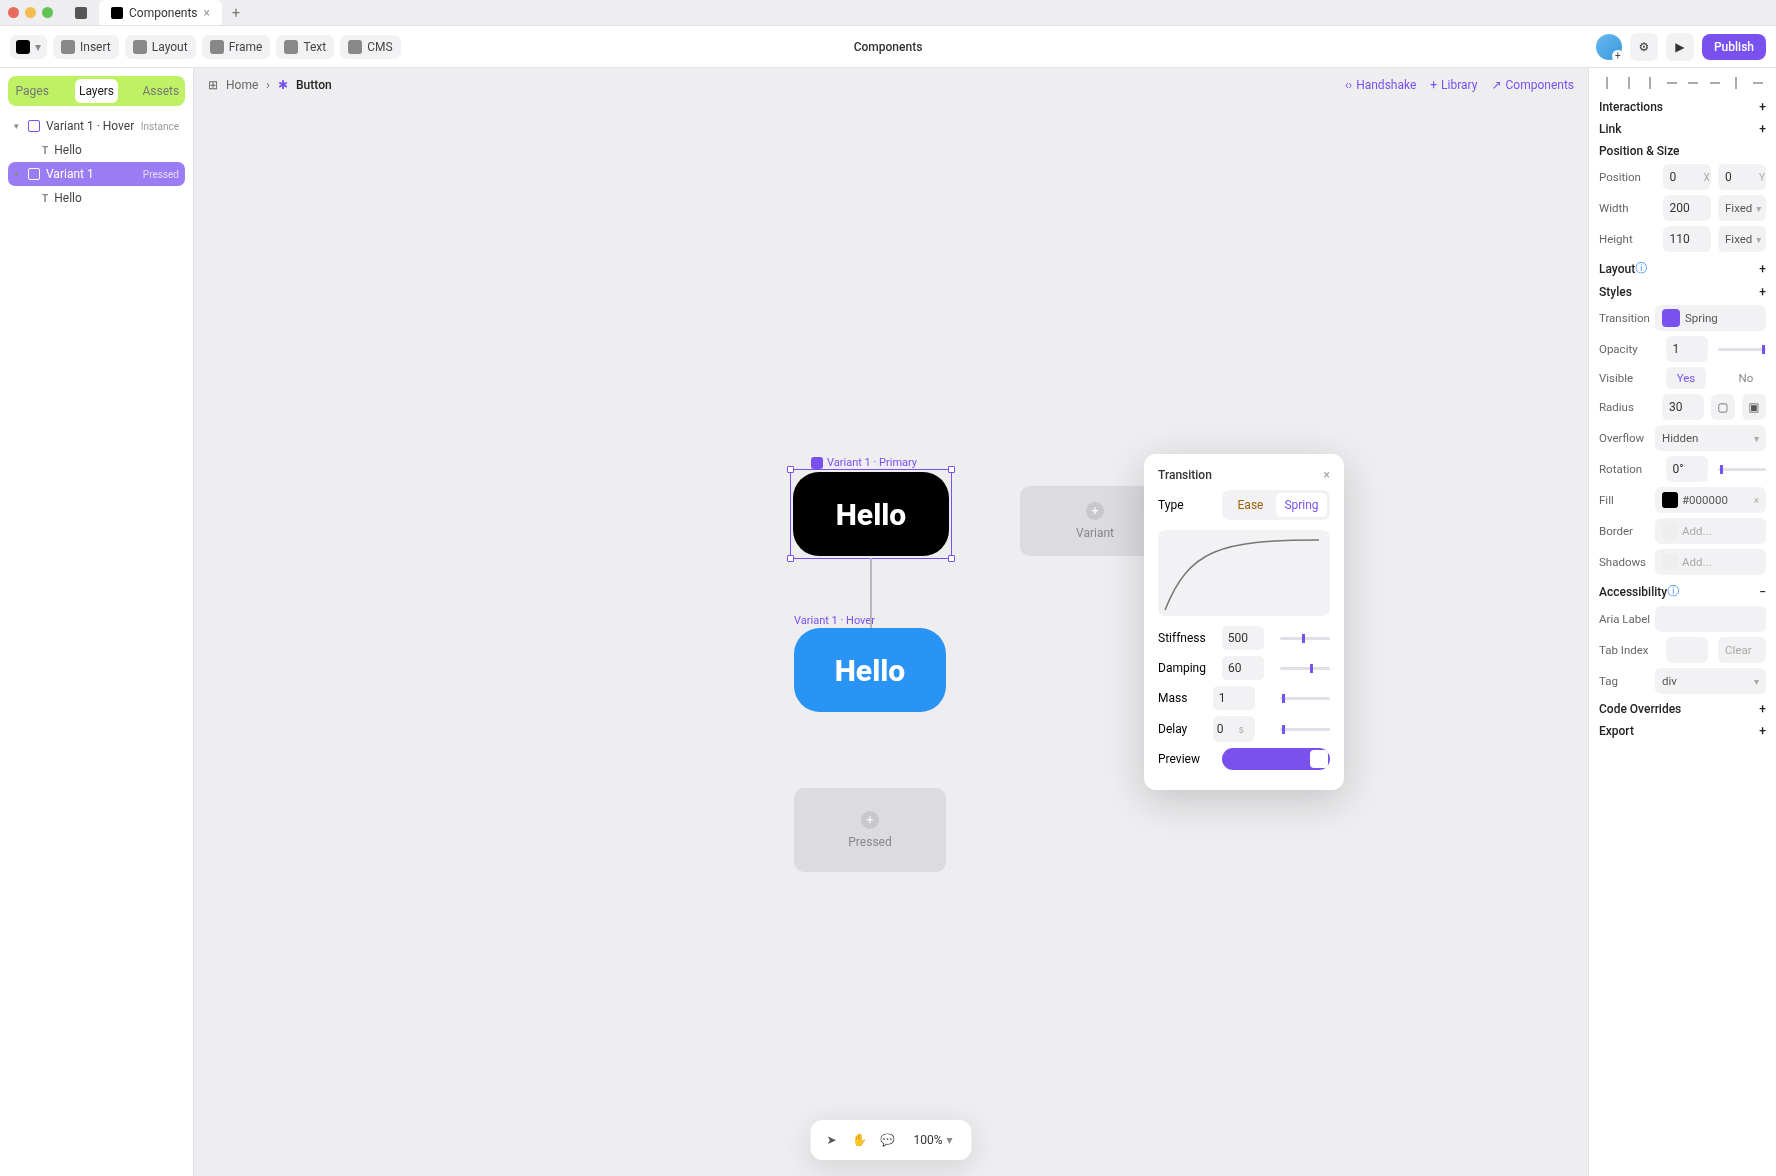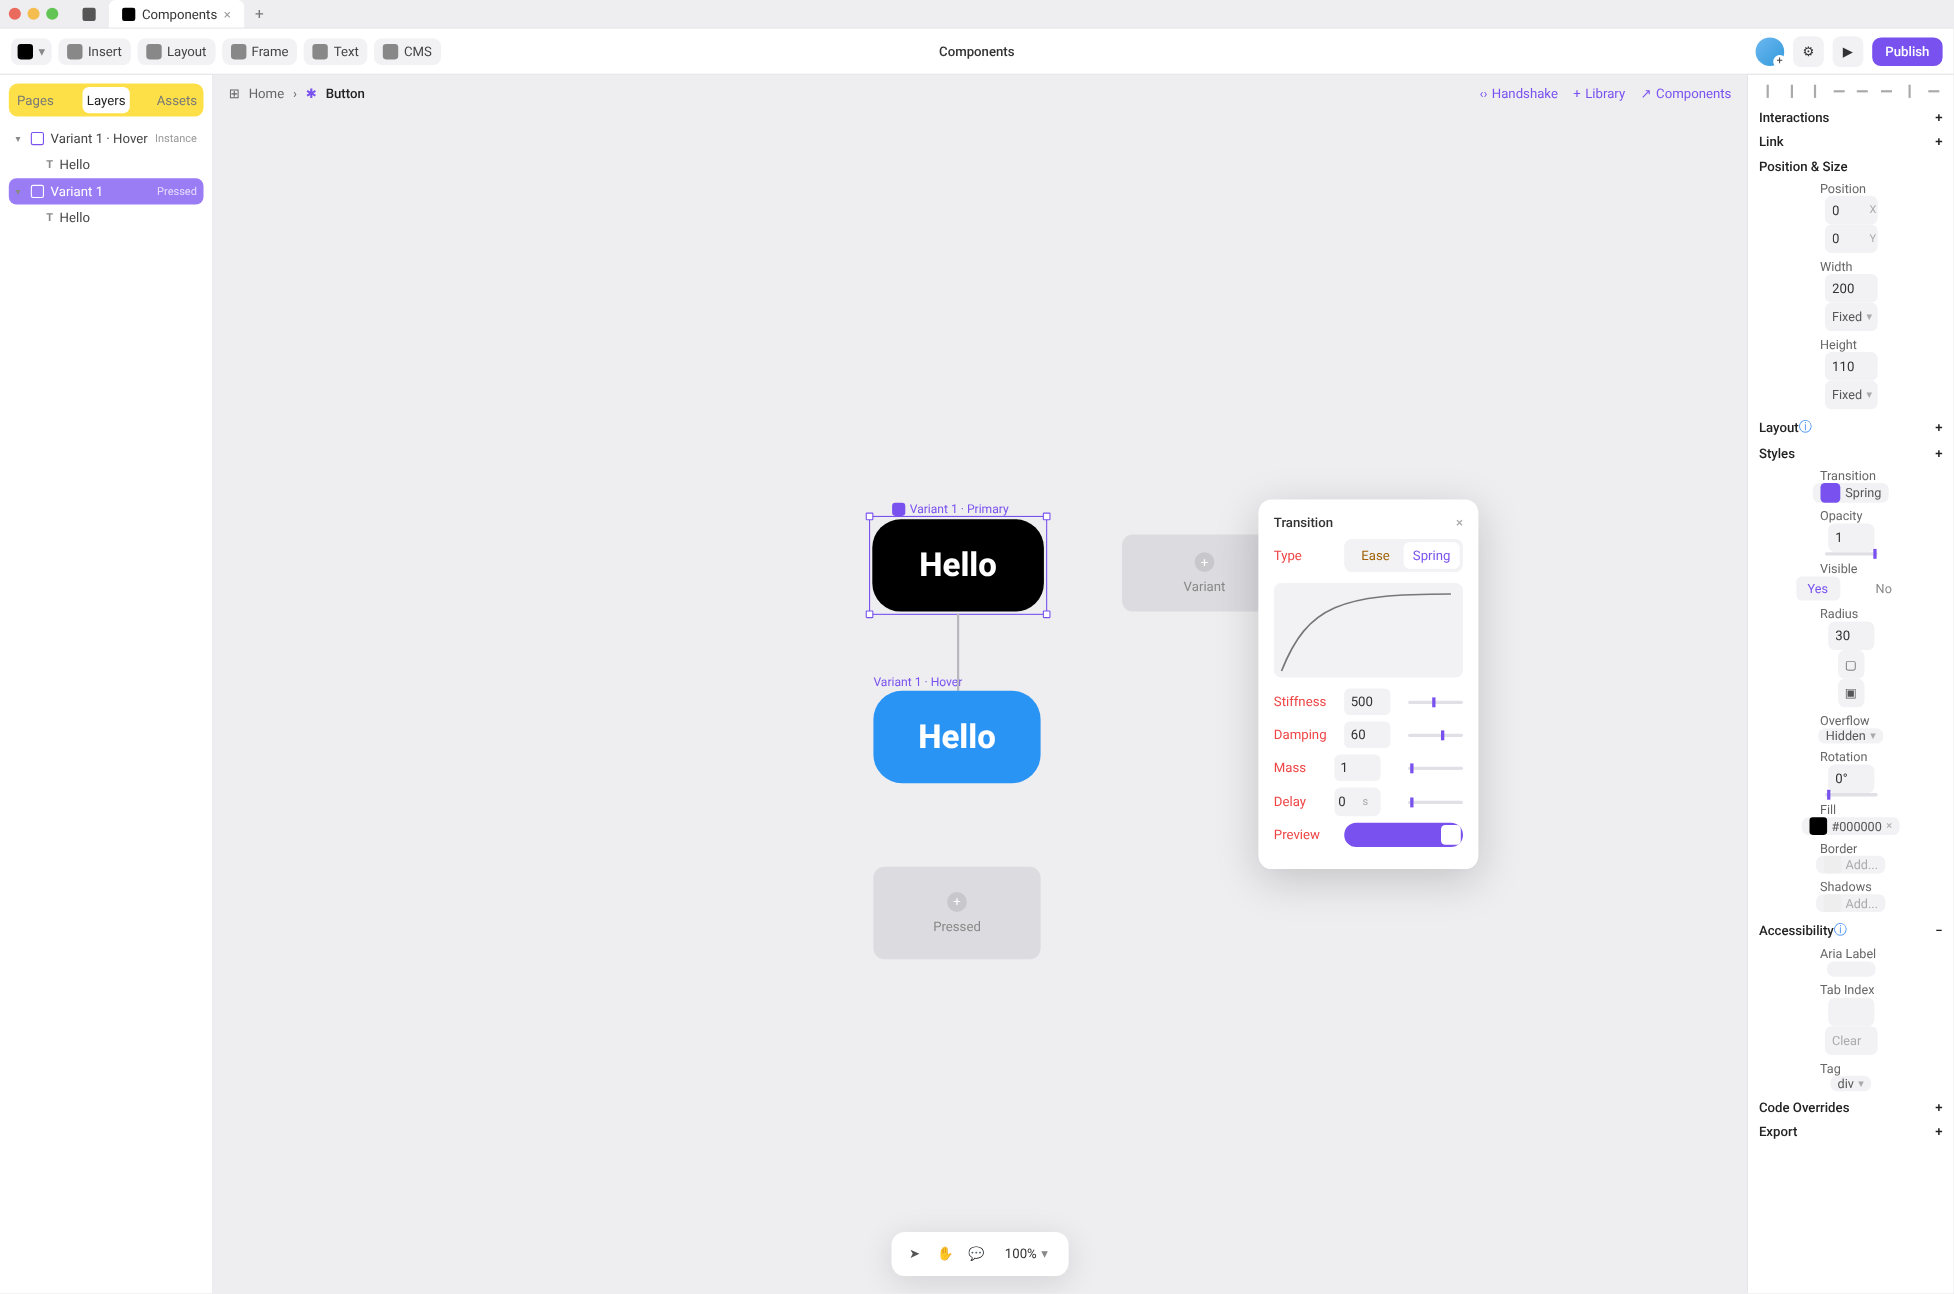--- a/index.html
+++ b/index.html
@@ -27,21 +27,21 @@
 .tb-center{position:absolute;left:50%;transform:translateX(-50%);font-weight:500;}
 .tb-right{margin-left:auto;display:flex;align-items:center;gap:8px;}
 .avatar{width:26px;height:26px;border-radius:50%;background:linear-gradient(135deg,#6bb9f0,#3498db);position:relative;}
 .avatar::after{content:"+";position:absolute;bottom:-2px;right:-2px;width:12px;height:12px;border-radius:50%;background:#fff;color:#444;font-size:10px;line-height:12px;text-align:center;}
 .icon-btn{width:28px;height:28px;border-radius:7px;background:#f2f2f5;display:flex;align-items:center;justify-content:center;}
 .publish{background:#7951ef;color:#fff;padding:6px 12px;border-radius:8px;font-weight:500;}
 
 
 .columns{display:flex;height:calc(100% - 68px);}
 .left{width:194px;background:#fff;border-right:1px solid #e3e3e7;padding:8px;}
-.panel-tabs{display:flex;gap:22px;background:#fde047;padding:3px;border-radius:8px;margin-bottom:8px;}
+.panel-tabs{display:flex;gap:22px;background:#bef264;padding:3px;border-radius:8px;margin-bottom:8px;}
 .panel-tab{flex:1;text-align:center;padding:5px 0;border-radius:6px;color:#777;}
 .panel-tab.active{background:#fff;color:#222;}
 .tree{margin-top:4px;}
 .tree-row{display:flex;align-items:center;gap:6px;padding:5px 6px;border-radius:7px;color:#444;}
 .tree-row .chev{color:#888;font-size:9px;width:8px;}
 .tree-row .ly-ico{width:12px;height:12px;border:1.5px solid #7951ef;border-radius:2px;}
 .tree-row .t-ico{font-weight:700;color:#888;font-size:10px;}
 .tree-row.child{padding-left:34px;}
 .tree-row .badge{margin-left:auto;font-size:10px;color:#999;}
 .tree-row.selected{background:#9a7cf5;color:#fff;}
@@ -72,36 +72,36 @@
 
 .float{position:absolute;top:386px;left:950px;width:200px;background:#fff;border-radius:12px;box-shadow:0 10px 40px rgba(0,0,0,.18);padding:14px;}
 .float-hd{display:flex;justify-content:space-between;align-items:center;margin-bottom:8px;font-weight:500;}
 .float-x{color:#aaa;}
 .seg{display:flex;background:#f2f2f5;border-radius:7px;padding:3px;}
 .seg div{flex:1;text-align:center;padding:5px 0;border-radius:5px;color:#a16207;}
 .seg div.on{background:#fff;color:#7951ef;}
 .curve{height:86px;background:#f2f2f5;border-radius:7px;margin:10px 0;position:relative;overflow:hidden;}
 .curve svg{width:100%;height:100%;}
 .frow{display:flex;align-items:center;justify-content:space-between;margin:6px 0;}
-.frow label{color:#ef4444;}
+.frow label{color:#000000;}
 .finput{width:42px;height:24px;background:#f2f2f5;border-radius:5px;border:0;padding:0 6px;color:#333;font-size:12px;}
 .slider{width:50px;height:3px;background:#e0e0e6;border-radius:3px;position:relative;}
 .slider::before{content:"";position:absolute;height:3px;background:#7951ef;}
 .slider .knob{position:absolute;top:-3px;width:3px;height:9px;background:#7951ef;}
 .toggle{width:100%;height:22px;background:#7951ef;border-radius:11px;position:relative;}
 .toggle::after{content:"";position:absolute;right:2px;top:2px;width:18px;height:18px;background:#fff;border-radius:4px;}
 
 
 .right{width:188px;background:#fff;border-left:1px solid #e3e3e7;overflow-y:auto;padding:8px 10px;color:#555;}
 .align-row{display:flex;gap:4px;justify-content:space-between;margin-bottom:10px;}
 .al-ico{width:16px;height:14px;display:flex;align-items:center;justify-content:center;}
 .al-ico span{display:block;width:2px;height:12px;background:#aaa;}
 .al-ico i{display:block;width:10px;height:2px;background:#aaa;}
 .sect-hd{display:flex;justify-content:space-between;align-items:center;font-weight:500;color:#222;margin:8px 0 6px;}
-.prow{display:flex;align-items:center;justify-content:space-between;margin:5px 0;font-size:11.5px;flex-direction:column;}
+.prow{display:flex;align-items:center;justify-content:space-between;margin:5px 0;font-size:11.5px;}
 .prow .lab{color:#666;width:56px;}
 .ibox{background:#f2f2f5;border-radius:6px;height:26px;display:flex;align-items:center;padding:0 7px;gap:4px;}
 .ibox input{border:0;background:transparent;width:30px;font-size:12px;color:#333;}
 .ibox .unit{color:#aaa;font-size:10px;}
 .ibox.wide{flex:1;}
 .chip-spring{display:flex;align-items:center;gap:5px;}
 .chip-spring .sp-ico{width:18px;height:18px;background:#7951ef;border-radius:4px;}
 .yesno{display:flex;gap:20px;}
 .yesno div{flex:1;text-align:center;padding:4px 0;border-radius:5px;color:#888;}
 .yesno div.on{color:#7951ef;background:#f2f2f5;}

